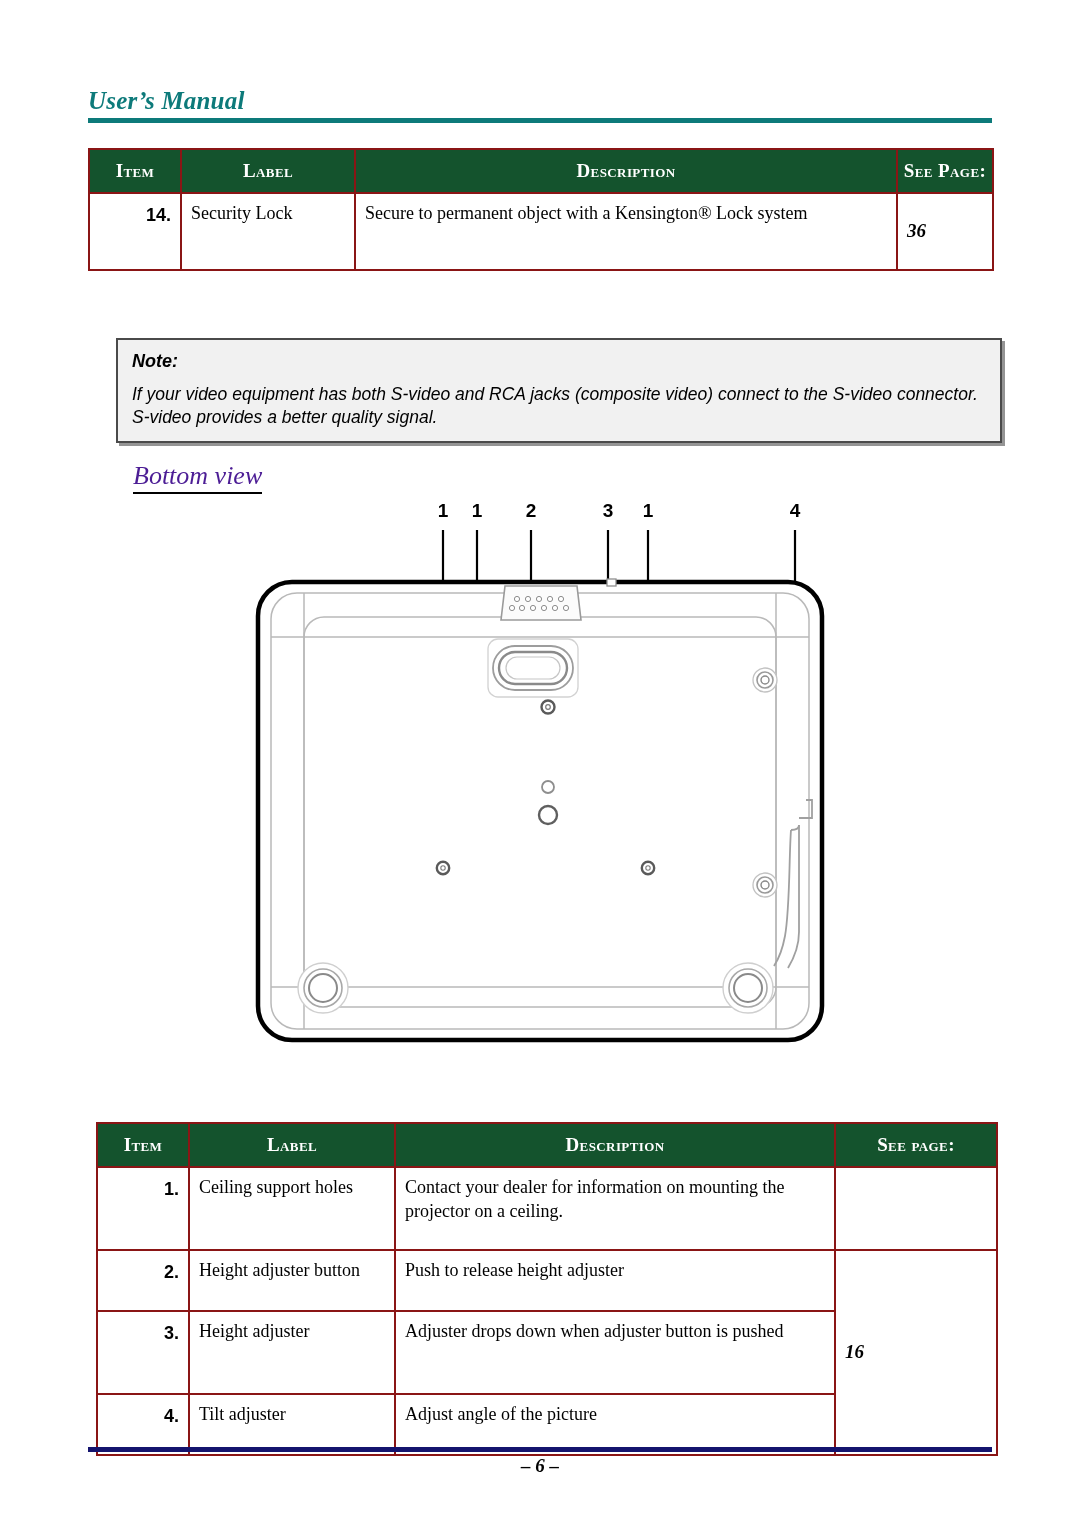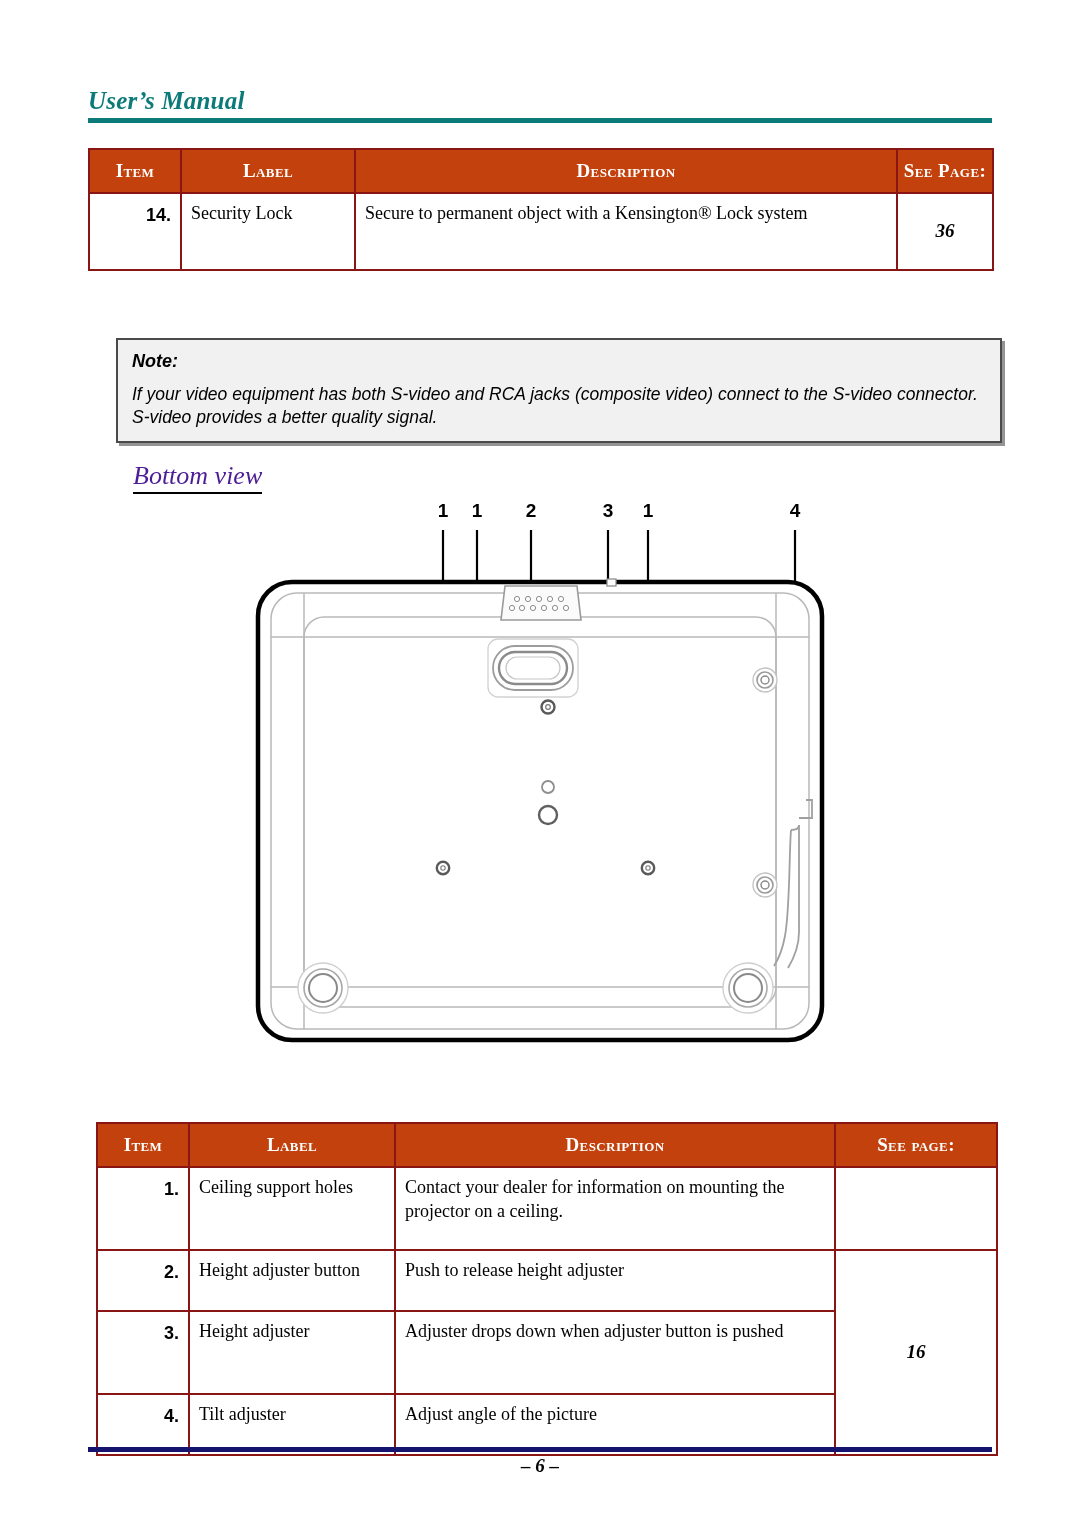--- a/index.html
+++ b/index.html
@@ -52,21 +52,21 @@
     table-layout: fixed;
     background: #ffffff;
   }
   table.doc-table th,
   table.doc-table td {
     border: 2px solid #8a1515;
     vertical-align: top;
     padding: 7px 9px 8px 9px;
   }
   table.doc-table thead th {
-    background: #c2410c;
+    background: #14532d;
     color: #ffffff;
     text-align: center;
     vertical-align: middle;
     font-weight: bold;
     font-variant: small-caps;
     font-size: 19px;
     letter-spacing: 0.4px;
     padding-top: 10px;
     padding-bottom: 10px;
   }
@@ -75,21 +75,21 @@
     font-family: "Liberation Sans", sans-serif;
     font-weight: bold;
     font-size: 18px;
     padding-top: 11px !important;
   }
   .cell-text {
     font-size: 18px;
     line-height: 1.35;
   }
   .cell-page {
-    text-align: center;
+    text-align: left;
     vertical-align: middle !important;
     font-style: italic;
     font-weight: bold;
     font-size: 19px;
   }
 
   
   .table1-wrap {
     position: absolute;
     left: 88px;

